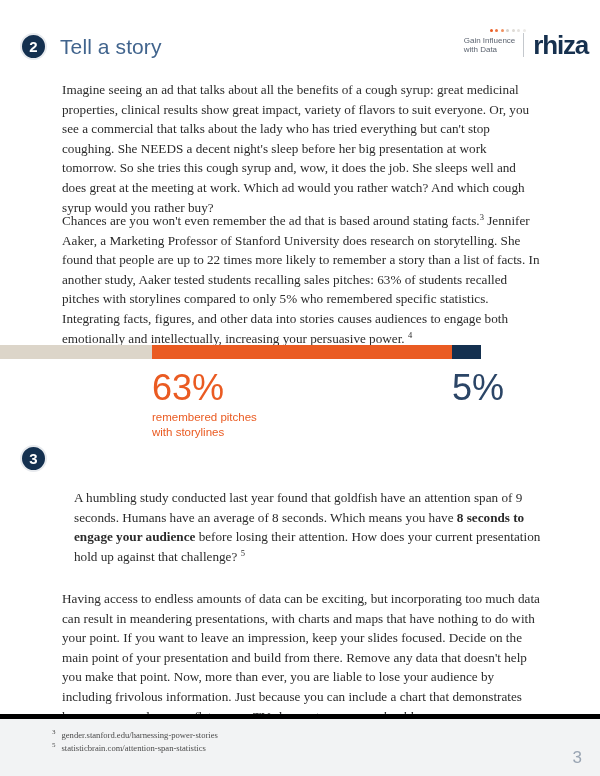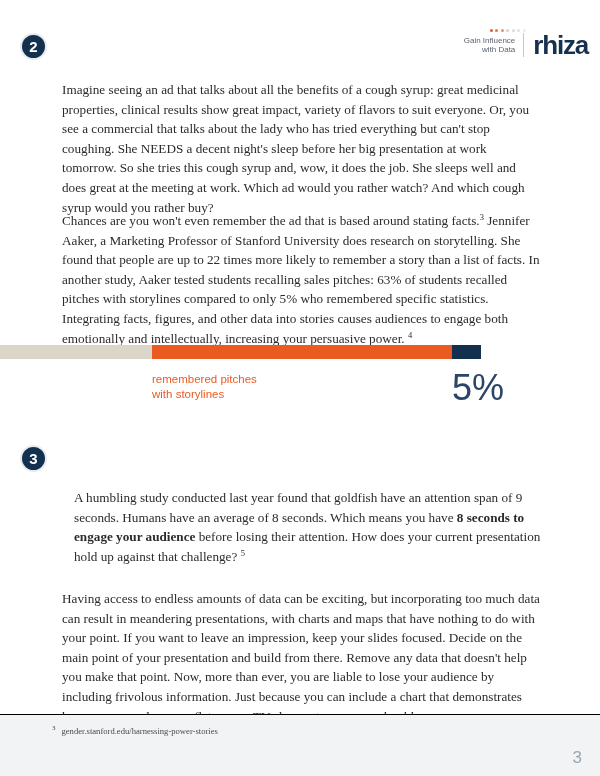--- a/index.html
+++ b/index.html
@@ -30,21 +30,21 @@
     margin-left:13px;
     letter-spacing:0.1px;
     white-space:nowrap;
   }
 
   
   .logo { position:absolute; right:12px; top:32px; display:flex; align-items:center; }
   .logo-tag {
     font-family:"Liberation Sans", sans-serif;
     font-size:8px; line-height:9.5px;
-    color:#5c6470; text-align:right;
+    color:#5c6470; 
     padding-right:8px;
   }
   .logo-div { width:1px; height:24px; background:#c4c8cd; }
   .logo-word {
     position:relative;
     font-family:"Liberation Sans", sans-serif;
     font-weight:bold; font-size:26px;
     color:#16304e; letter-spacing:-1.2px;
     padding-left:9px; line-height:26px;
   }
@@ -81,21 +81,21 @@
     font-family:"Liberation Sans", sans-serif;
     font-size:11.5px; line-height:14.5px;
     margin-top:3px;
   }
   .orange { color:#ea5b22; }
   .navy { color:#2b4566; }
 
   
   .footer {
     position:absolute; left:0; top:714px; width:600px; height:62px;
-    background:#f2f3f4; border-top:1px solid #000000;
+    background:#f2f3f4; border-top:5px solid #000000;
   }
   .notes { position:absolute; left:52px; top:10px; }
   .note {
     font-family:"Liberation Serif", serif;
     font-size:8.6px; line-height:12.6px; color:#4a4a4a;
     white-space:nowrap;
   }
   .note sup { font-size:7px; margin-right:6px; color:#4a4a4a; }
   .pageno {
     position:absolute; right:18px; bottom:8px;
@@ -121,36 +121,38 @@
         <i style="background: rgb(240, 144, 96);"></i>
         <i style="background: rgb(215, 210, 204);"></i>
         <i style="background: rgb(222, 218, 213);"></i>
         <i style="background: rgb(229, 226, 222);"></i>
         <i style="background: rgb(236, 234, 231);"></i>
       </div>
   </div>
 
   <div class="sec-head" style="left:20px; top:33px;">
     <div class="badge">2</div>
+    <div class="sec-title">Tell a story</div>
   </div>
 
   <div class="para" style="left:62px; top:80px; width:472px;"> Imagine seeing an ad that talks about all the benefits of a cough syrup: great medicinal properties, clinical results show great impact, variety of flavors to suit everyone. Or, you see a commercial that talks about the lady who has tried everything but can't stop coughing. She NEEDS a decent night's sleep before her big presentation at work tomorrow. So she tries this cough syrup and, wow, it does the job. She sleeps well and does great at the meeting at work. Which ad would you rather watch? And which cough syrup would you rather buy?</div>
 
   <div class="para" style="left:62px; top:211px; width:480px;">
     <span>Chances are you won't even remember the ad that is based around stating facts.</span><sup>3</sup><span> Jennifer Aaker, a Marketing Professor of Stanford University does research on storytelling. She found that people are up to 22 times more likely to remember a story than a list of facts. In another study, Aaker tested students recalling sales pitches: 63% of students recalled pitches with storylines compared to only 5% who remembered specific statistics. Integrating facts, figures, and other data into stories causes audiences to engage both emotionally and intellectually, increasing your persuasive power. </span><sup>4</sup>
   </div>
 
   <div class="statbar">
     <div class="seg-beige" style="width:152px;"></div>
     <div class="seg-orange" style="width:300px;"></div>
     <div class="seg-navy" style="width:29px;"></div>
     <div class="seg-white"></div>
   </div>
 
   <div class="stat" style="left:152px; top:369px;">
+    <div class="stat-num orange">63%</div>
     <div class="stat-cap orange">
       <div>remembered pitches</div>
       <div>with storylines</div>
     </div>
   </div>
 
   <div class="stat" style="left:452px; top:369px;">
     <div class="stat-num navy">5%</div>
   </div>
 
@@ -164,17 +166,20 @@
 
   <div class="para" style="left:62px; top:589px; width:478px;">
     <span>Having access to endless amounts of data can be exciting, but incorporating too much data can result in meandering presentations, with charts and maps that have nothing to do with your point. If you want to leave an impression, keep your slides focused. Decide on the main point of your presentation and build from there. Remove any data that doesn't help you make that point. Now, more than ever, you are liable to lose your audience by including frivolous information. Just because you can include a chart that demonstrates how many people own a flat-screen TV, does not mean you </span><i>should</i><span>.</span>
   </div>
 
   <div class="footer">
     <div class="notes">
       <div class="note">
         <sup>3</sup><span>gender.stanford.edu/harnessing-power-stories</span>
       </div>
+      <div class="note">
+        <sup>5</sup><span>statisticbrain.com/attention-span-statistics</span>
+      </div>
     </div>
     <div class="pageno">3</div>
   </div>
 
 </div>
 
 </body></html>

